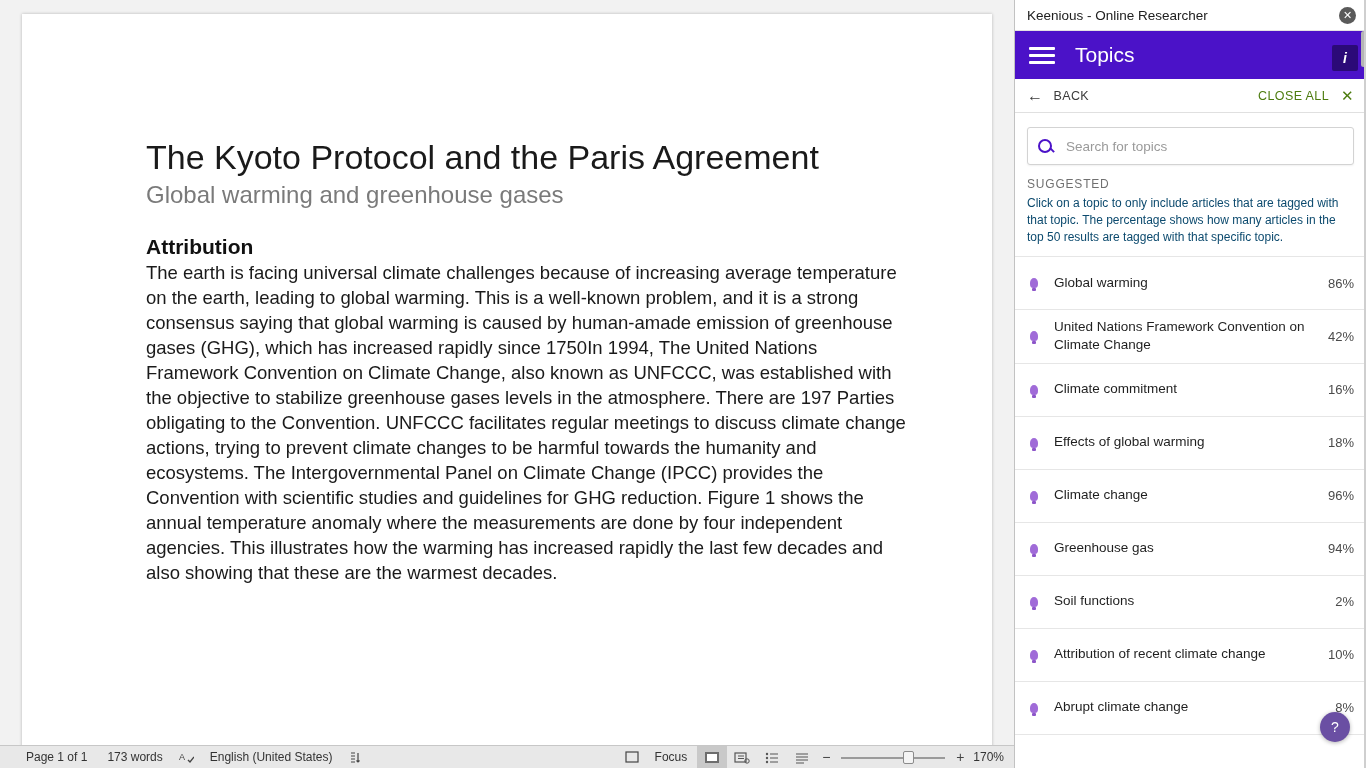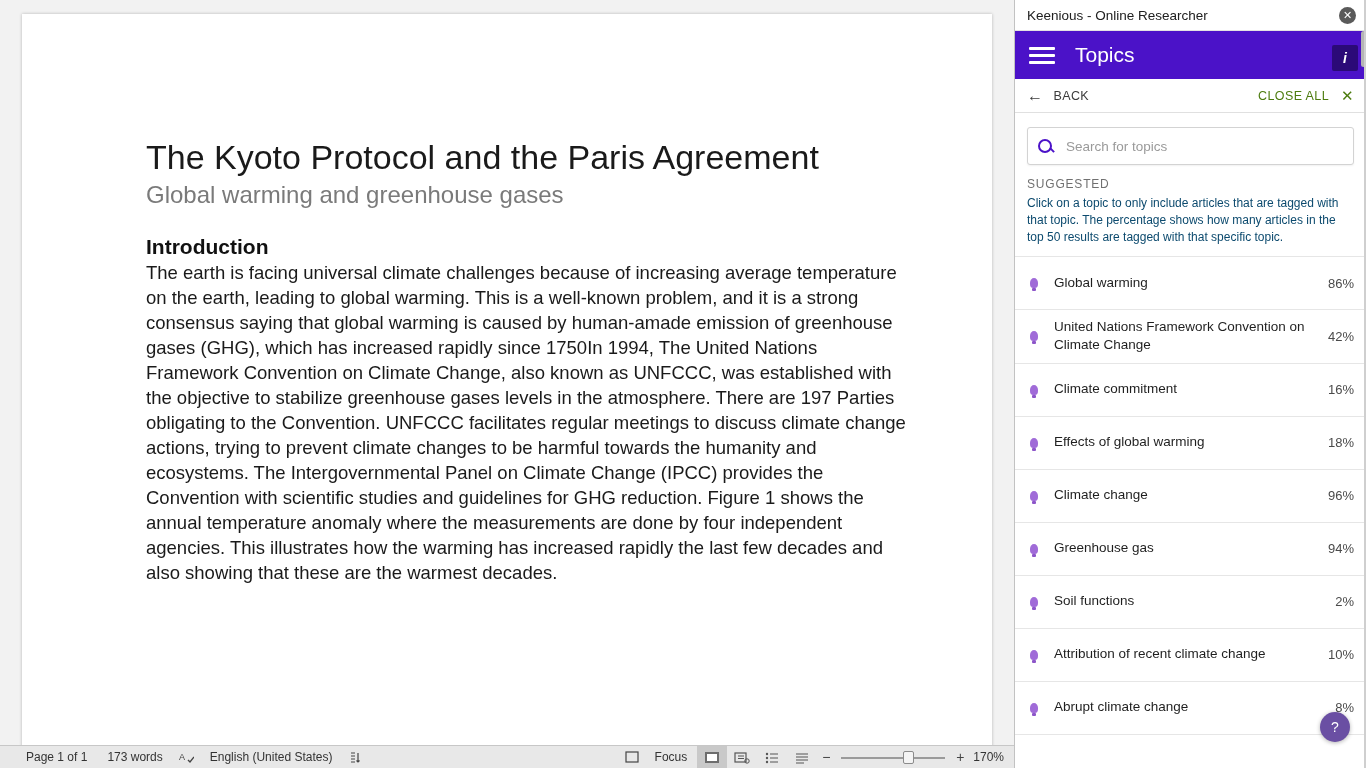--- a/index.html
+++ b/index.html
@@ -304,21 +304,21 @@
 </head>
 <body>
 
 <div id="app">
 
   <div class="doc-area">
     <div class="page">
       <div class="doc-body">
         <h1 class="doc-title">The Kyoto Protocol and the Paris Agreement</h1>
         <div class="doc-subtitle">Global warming and greenhouse gases</div>
-        <div class="doc-heading">Introduction</div>
+        <div class="doc-heading">Attribution</div>
         <p class="doc-paragraph">The earth is facing universal climate challenges because of increasing average temperature on the earth, leading to global warming. This is a well-known problem, and it is a strong consensus saying that global warming is caused by human-amade emission of greenhouse gases (GHG), which has increased rapidly since 1750In 1994, The United Nations Framework Convention on Climate Change, also known as UNFCCC, was established with the objective to stabilize greenhouse gases levels in the atmosphere. There are 197 Parties obligating to the Convention. UNFCCC facilitates regular meetings to discuss climate change actions, trying to prevent climate changes to be harmful towards the humanity and ecosystems. The Intergovernmental Panel on Climate Change (IPCC) provides the Convention with scientific studies and guidelines for GHG reduction. Figure 1 shows the annual temperature anomaly where the measurements are done by four independent agencies. This illustrates how the warming has increased rapidly the last few decades and also showing that these are the warmest decades.</p>
       </div>
     </div>
   </div>
 
   <div class="statusbar">
     <div class="sb-item">Page 1 of 1</div>
     <div class="sb-item">173 words</div>
     <div class="sb-icon">
       <svg width="15" height="13" viewBox="0 0 15 13">

